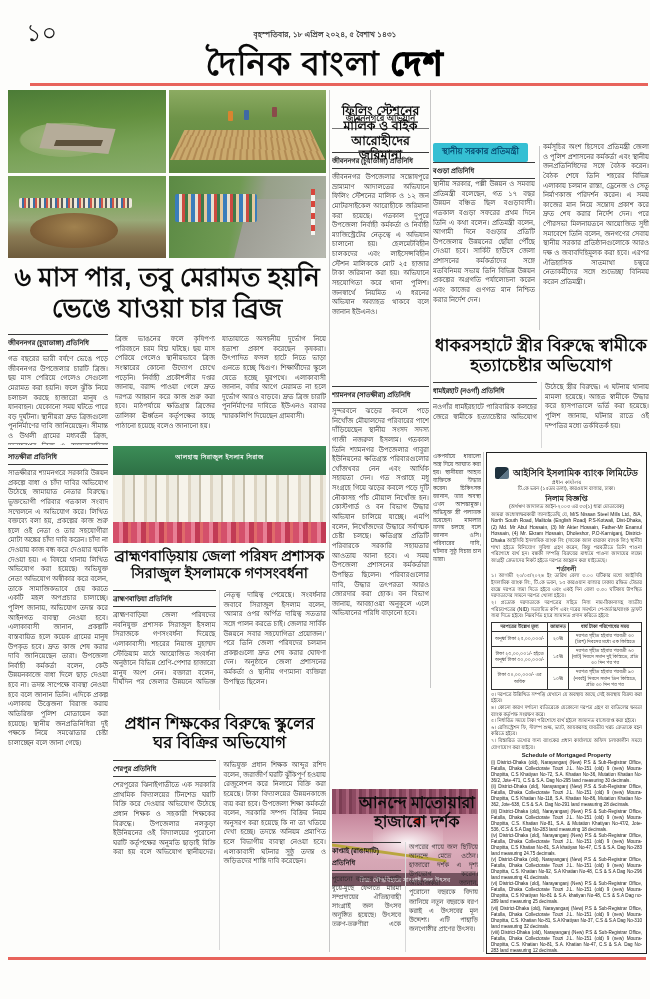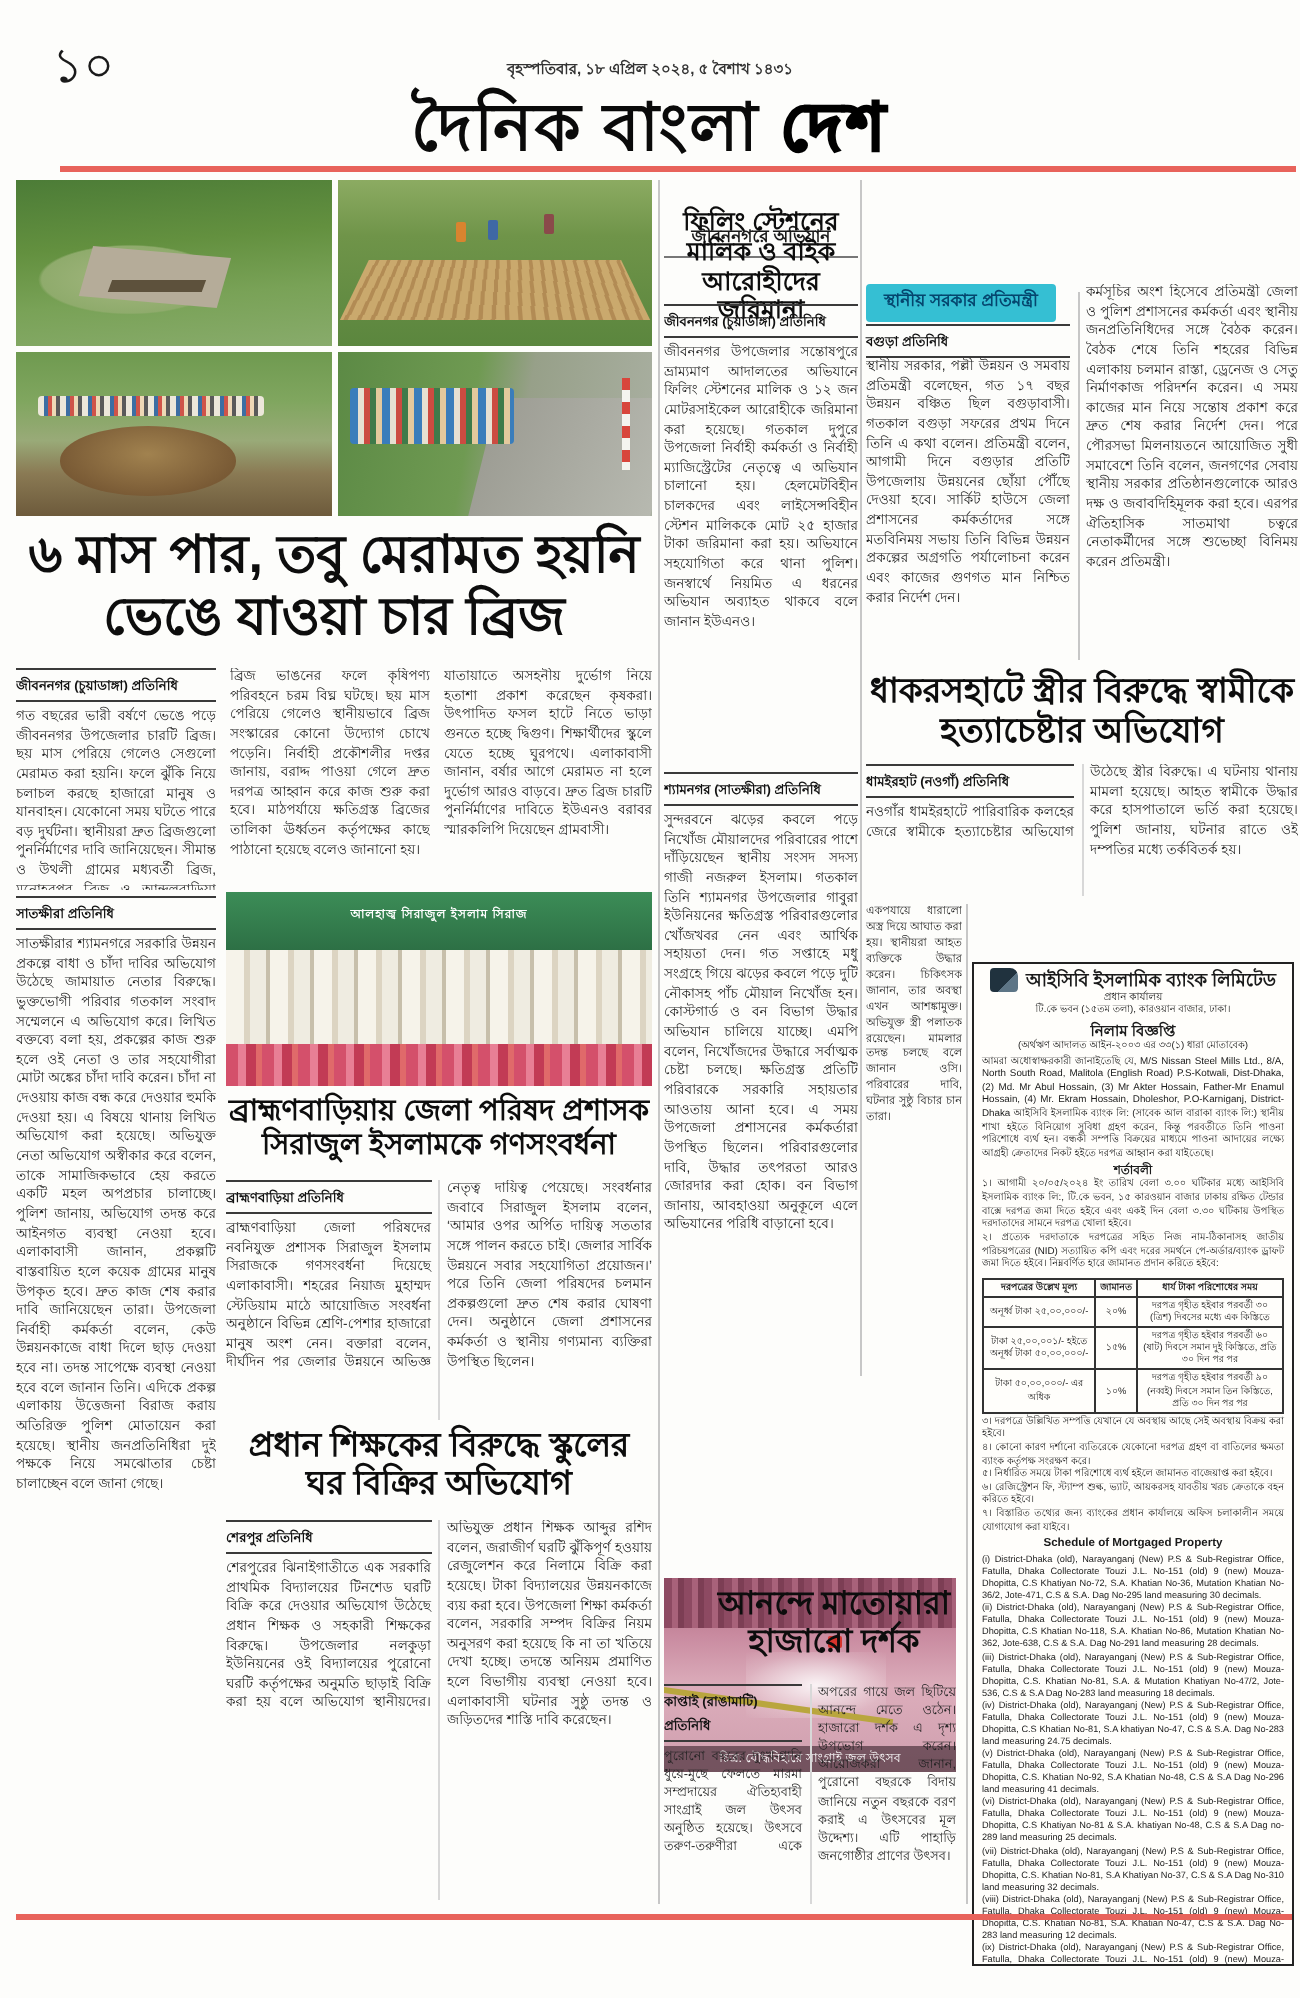--- a/index.html
+++ b/index.html
@@ -52,21 +52,21 @@
   .pf{background:linear-gradient(180deg,#ad6a80 0%,#c98ba0 30%,#dcadbb 56%,#cf9fae 100%);}
   .pf .crowdtop{position:absolute;left:0;top:0;width:100%;height:26%;
       background:repeating-linear-gradient(90deg,#8d4a62 0 4px,#a8627a 4px 7px,#7c3e54 7px 10px);}
   .pf .splash{position:absolute;left:28%;top:38%;width:48%;height:34%;
       background:radial-gradient(rgba(255,255,255,.85),rgba(255,255,255,.15) 70%,rgba(255,255,255,0));}
   .pf .bamboo{position:absolute;left:-6%;top:64%;width:85%;height:3px;background:#b9a63e;transform:rotate(8deg);}
   .pf .bucket{position:absolute;left:56%;top:30%;width:7px;height:6px;background:#d8342c;border-radius:1px;}
   .pf .cap{position:absolute;left:0;bottom:0;width:100%;height:13px;background:rgba(40,20,30,.55);
       color:#fff;font-size:6.2px;line-height:13px;text-align:center;}
   
-  .ad{border:1px solid #222;box-sizing:border-box;padding:2px 4px;background:#fffefb;font-size:5px;line-height:1.35;margin-top:29px;}
+  .ad{border:1px solid #222;box-sizing:border-box;padding:14px 4px;background:#fffefb;font-size:5px;line-height:1.35;}
   .ad .hdr{display:flex;align-items:center;gap:4px;justify-content:center;}
   .ad .logo{width:14px;height:12px;background:linear-gradient(135deg,#20323e 60%,#5d7586 60%);border-radius:2px 4px 2px 2px;flex:0 0 auto;}
   .ad .bank{font-size:9px;font-weight:700;}
   .ad .c{text-align:center;}
   .ad .t1{font-size:7.5px;font-weight:700;margin-top:1px;}
   .ad .small{font-size:4.9px;}
   .ad table{width:100%;border-collapse:collapse;margin:2px 0;}
   .ad th,.ad td{border:1px solid #333;font-size:4.7px;padding:1px 2px;text-align:center;line-height:1.3;}
   .ad .sched{font-size:4.6px;text-align:justify;line-height:1.32;}
 </style>

